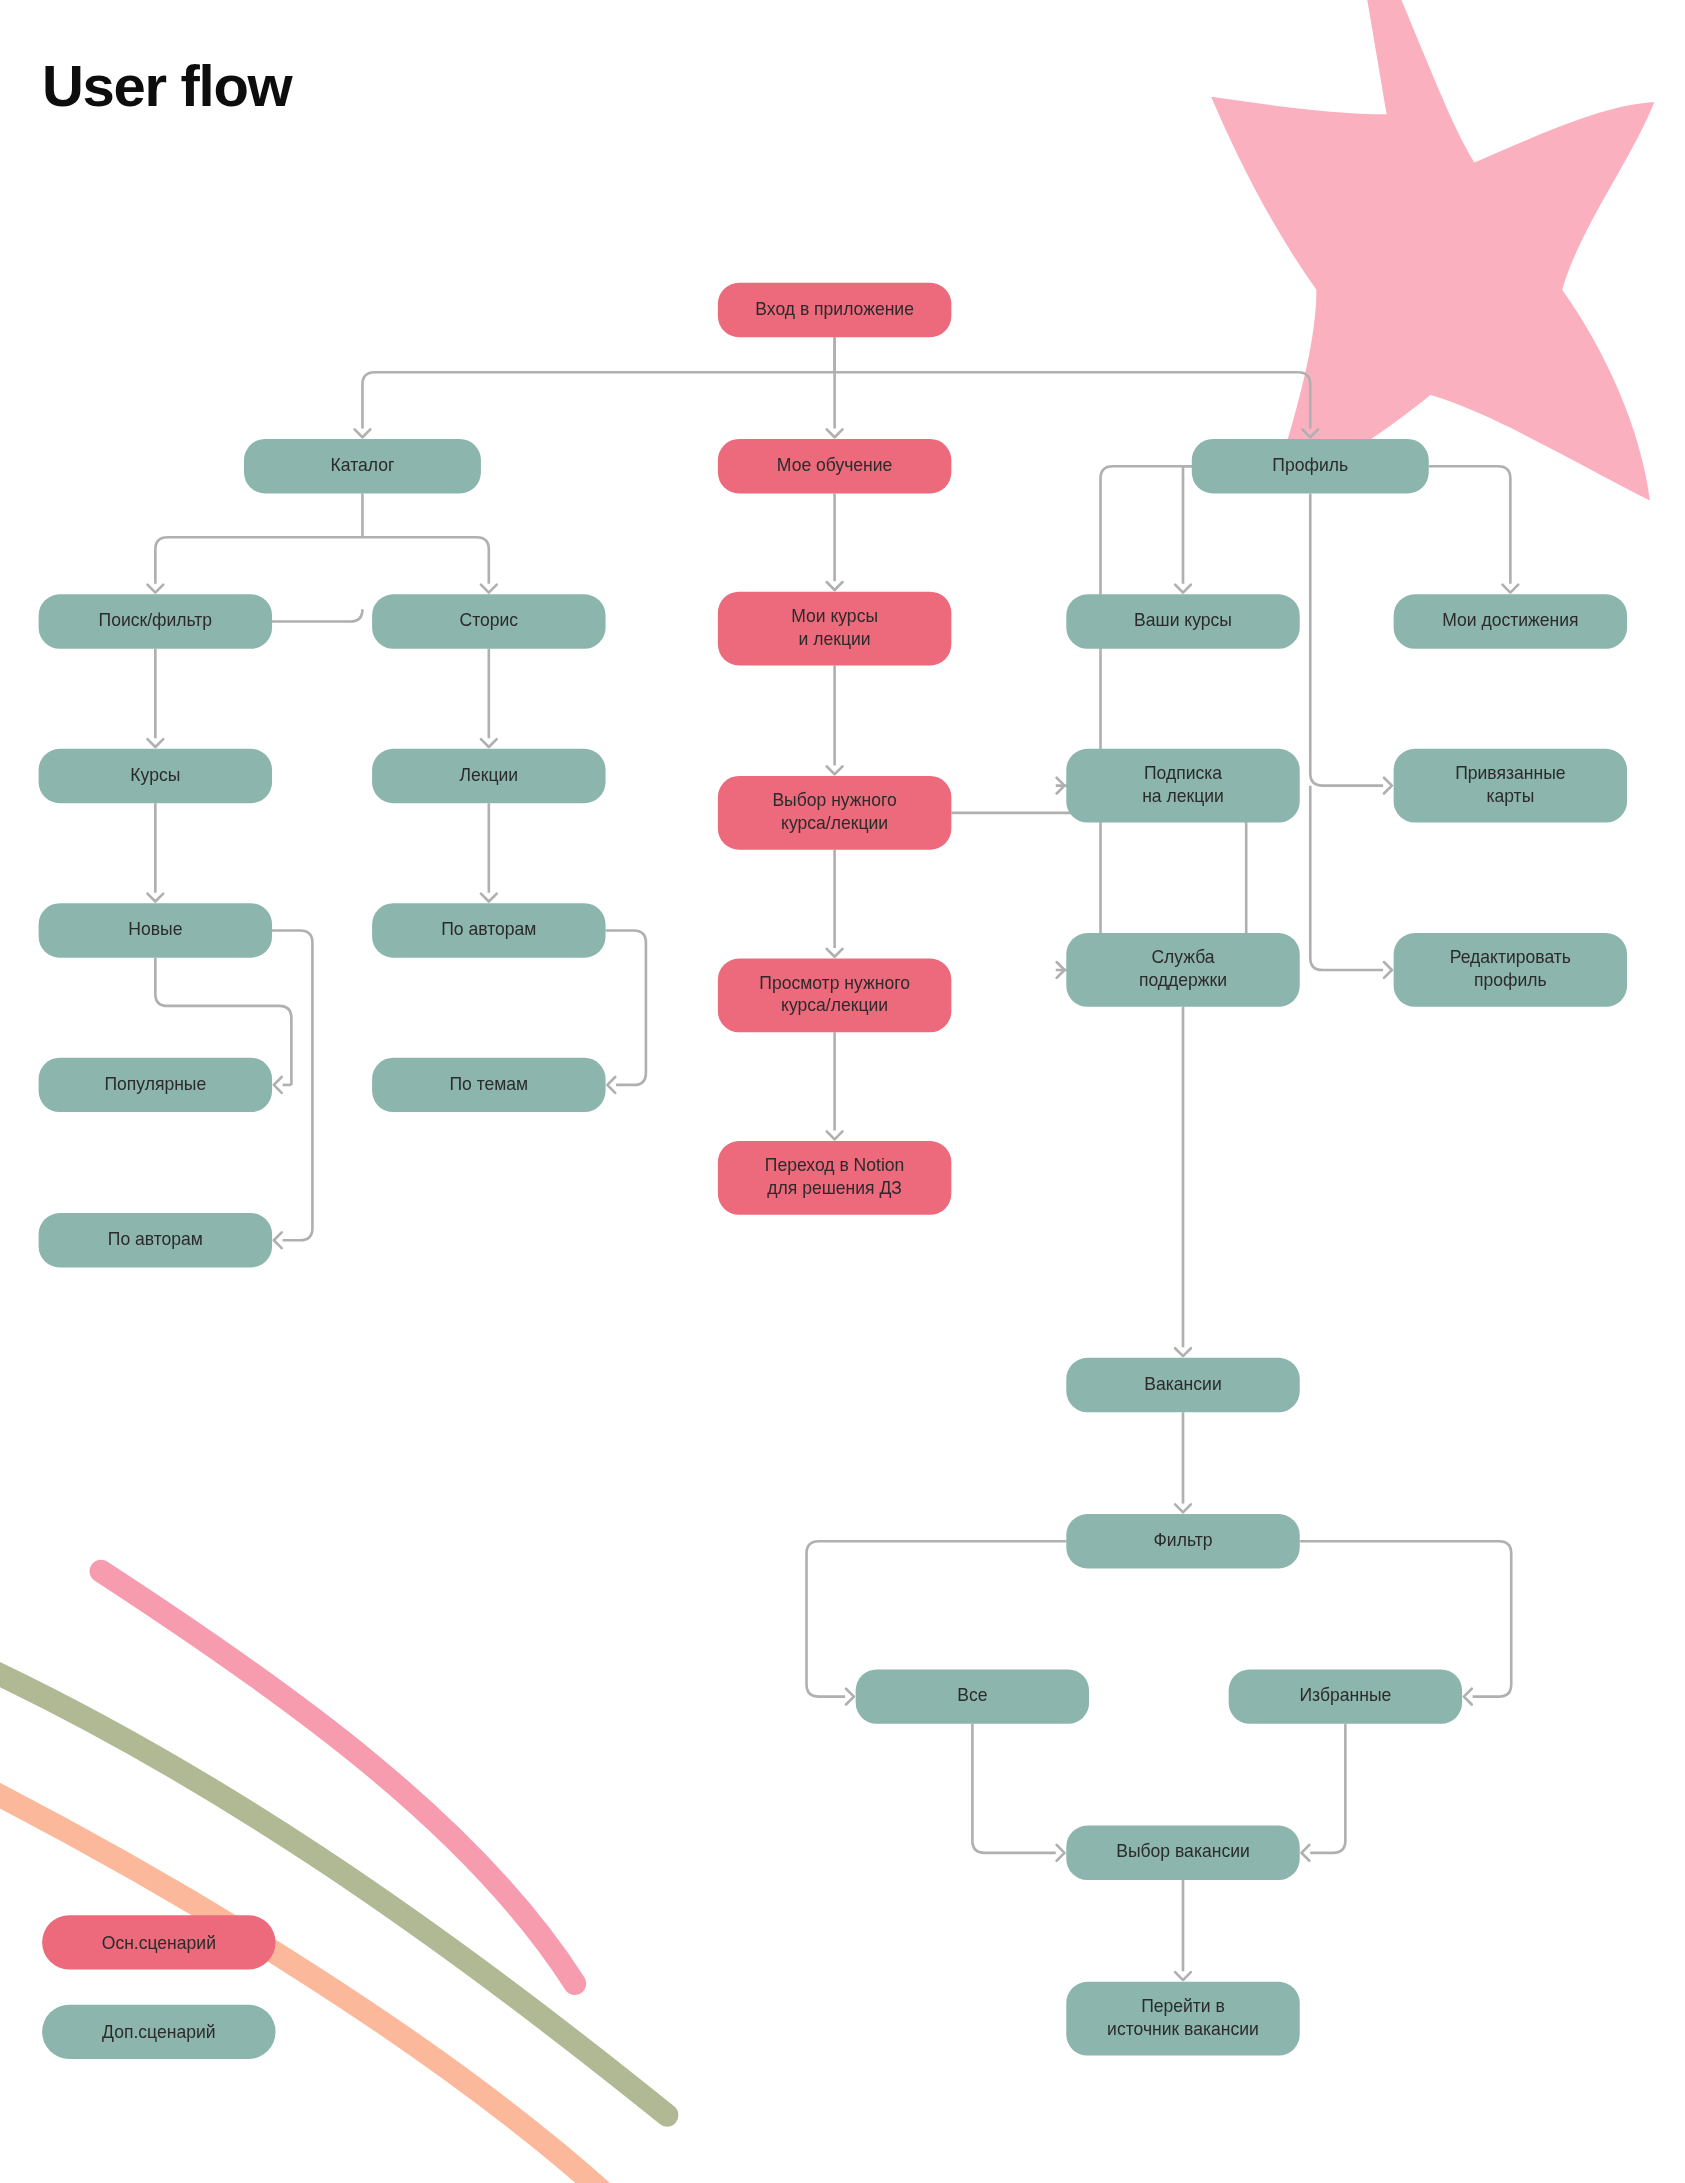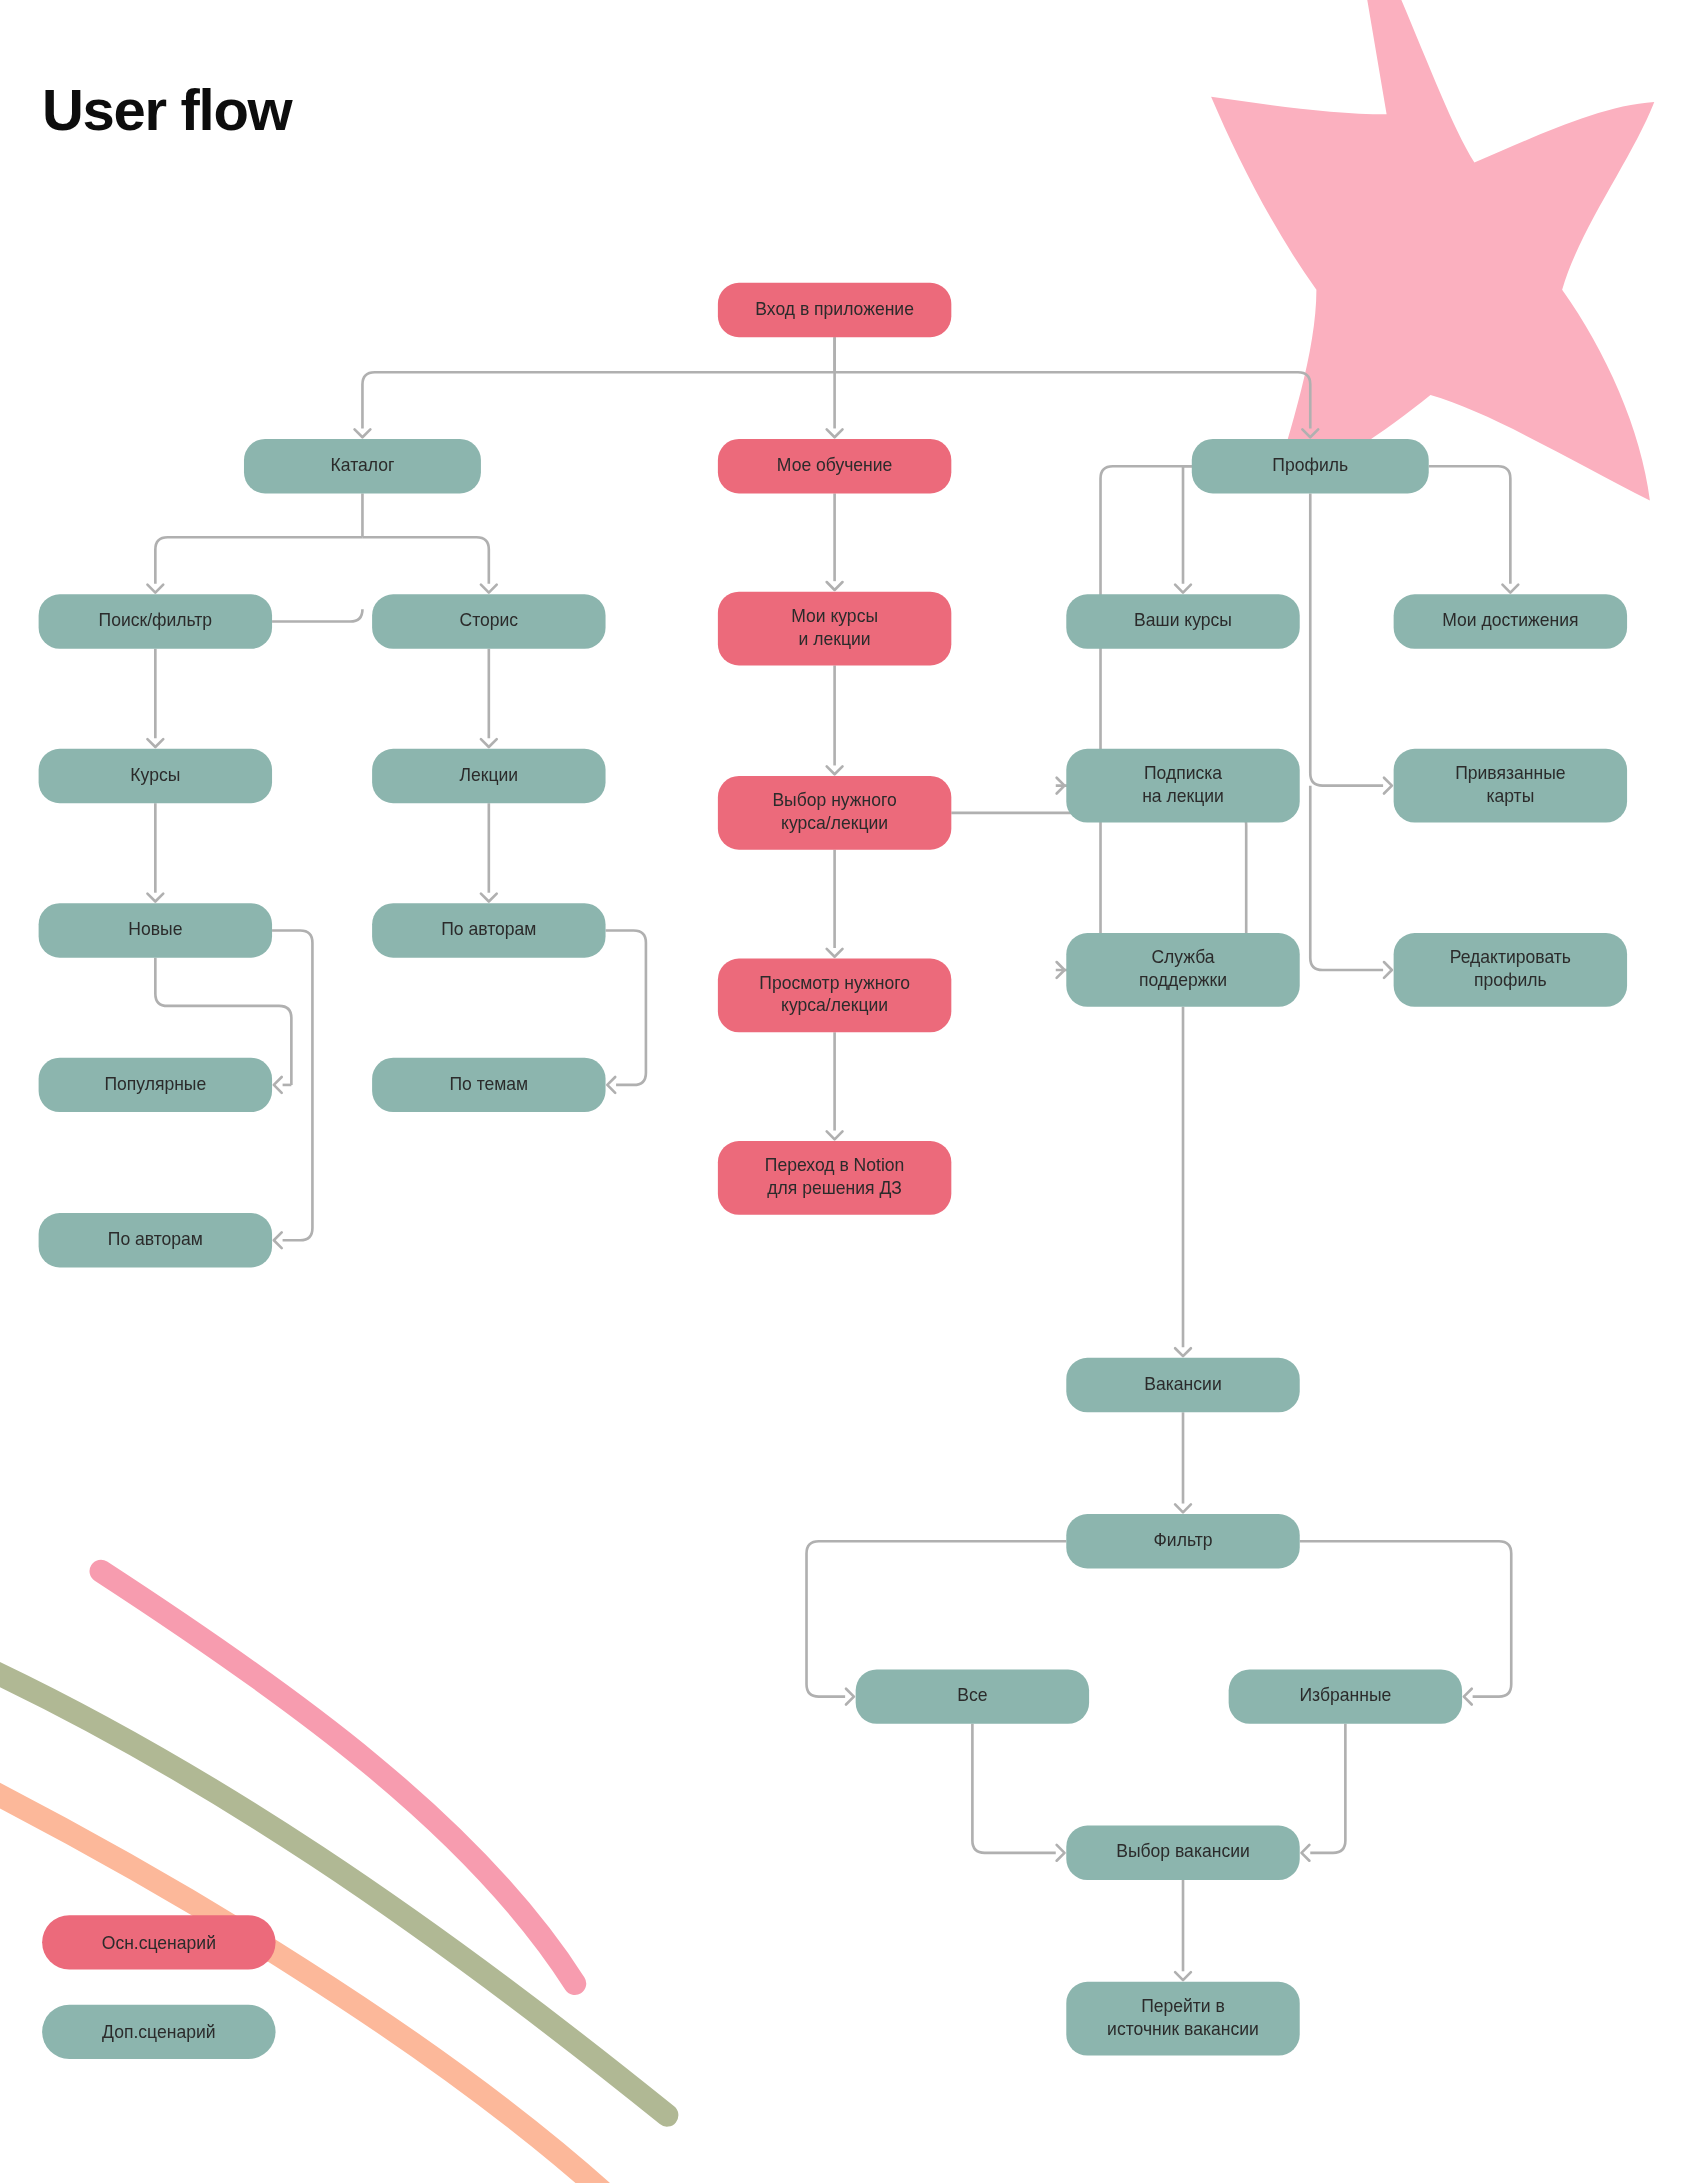--- a/index.html
+++ b/index.html
@@ -1,20 +1,20 @@
 <!DOCTYPE html>
 <html style="font-size:14px"><head>
 <meta charset="utf-8">
 <style>
   html,body{margin:0;padding:0;background:#ffffff;}
   body{width:1685px;height:2183px;position:relative;overflow:hidden;
        font-family:"Liberation Sans","DejaVu Sans",sans-serif;}
   #canvas{position:absolute;inset:0;width:1685px;height:2183px;}
   .page-title{
-    position:absolute;left:42px;top:76px;
+    position:absolute;left:42px;top:52px;
     font-size:58px;font-weight:bold;letter-spacing:-1.3px;color:#0d0d0d;
     font-family:"Liberation Sans","DejaVu Sans",sans-serif;
   }
   svg{position:absolute;left:0;top:0;width:1685px;height:2183px;overflow:visible;}
   .edges{pointer-events:none;}
   .edge{fill:none;stroke:#b0b0b0;stroke-width:3;}
   .arrowhead{fill:none;stroke:#b0b0b0;stroke-width:3;stroke-linecap:round;stroke-linejoin:round;}
   .node-shape{stroke:none;}
   .node-text{
     font-family:"Liberation Sans","DejaVu Sans",sans-serif;

